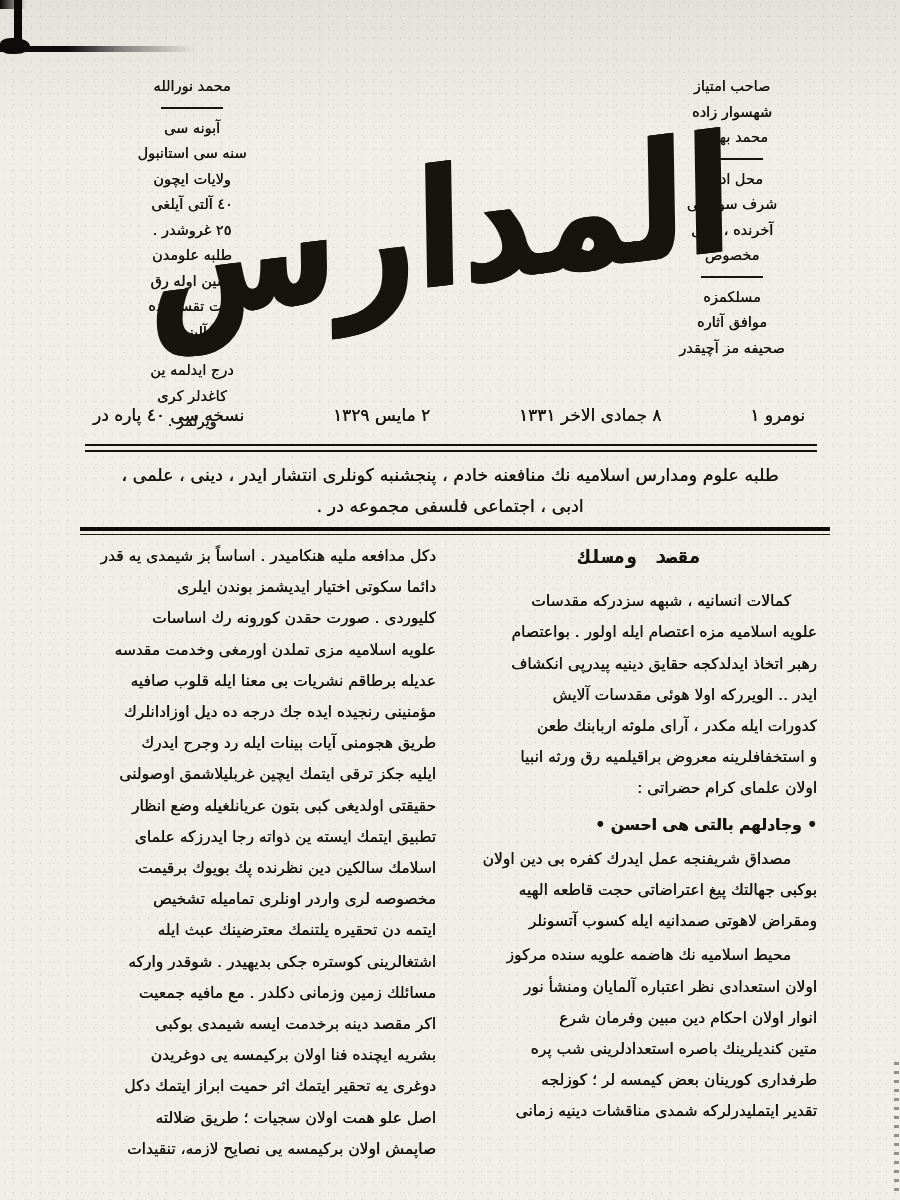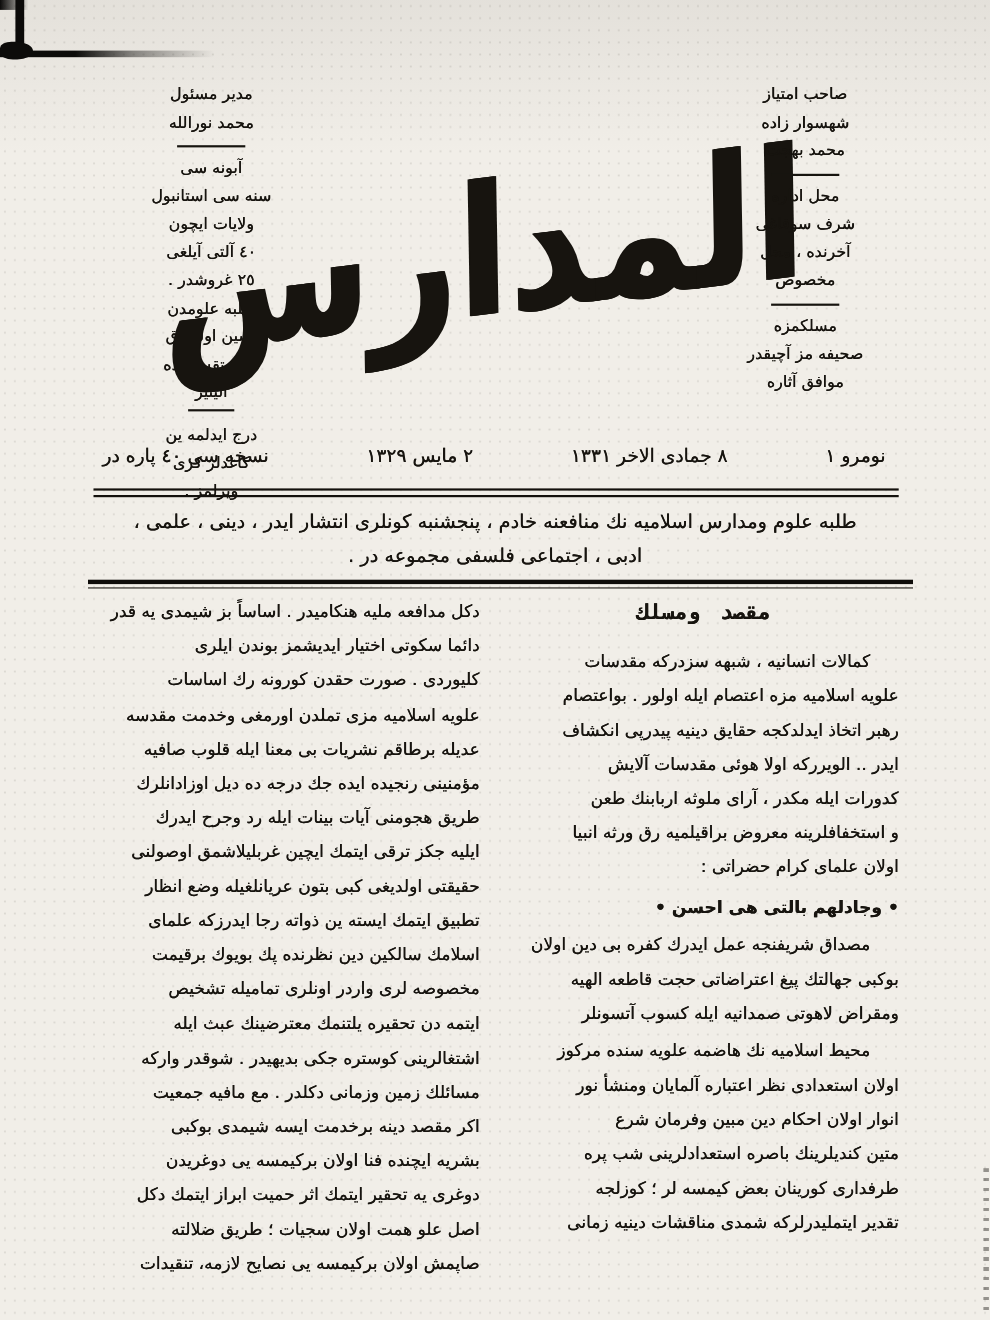--- a/index.html
+++ b/index.html
@@ -74,21 +74,20 @@
   <div class="corner-smudge-top"></div>
   <div class="corner-smudge-v"></div>
   <div class="corner-smudge-blob"></div>
   <div class="corner-smudge-h"></div>
   <div class="edge-marks"></div>
 
   <header class="header">
 
     <div class="info-col info-left">
       <div>
-          <div class="info-line">مدير مسئول</div>
           <div class="info-line">محمد نورالله</div>
         </div>
       <div class="short-rule"></div>
       <div>
           <div class="info-line">آبونه سى</div>
           <div class="info-line">سنه سى استانبول</div>
           <div class="info-line">ولايات ايچون</div>
           <div class="info-line">٤٠ آلتى آيلغى</div>
           <div class="info-line">٢٥ غروشدر .</div>
           <div class="info-line">طلبه علومدن</div>
@@ -117,22 +116,22 @@
       <div class="short-rule"></div>
       <div>
           <div class="info-line">محل اداره</div>
           <div class="info-line">شرف سوقاغى</div>
           <div class="info-line">آخرنده ، محل</div>
           <div class="info-line">مخصوص</div>
         </div>
       <div class="short-rule"></div>
       <div>
           <div class="info-line">مسلكمزه</div>
+          <div class="info-line">موافق آثاره</div>
           <div class="info-line">صحيفه مز آچيقدر</div>
-          <div class="info-line">موافق آثاره</div>
         </div>
     </div>
 
   </header>
 
   <div class="dateline">
     <span>نومرو ١</span>
     <span>٨ جمادى الاخر ١٣٣١</span>
     <span>٢ مايس ١٣٢٩</span>
     <span>نسخه سى ٤٠ پاره در</span>

